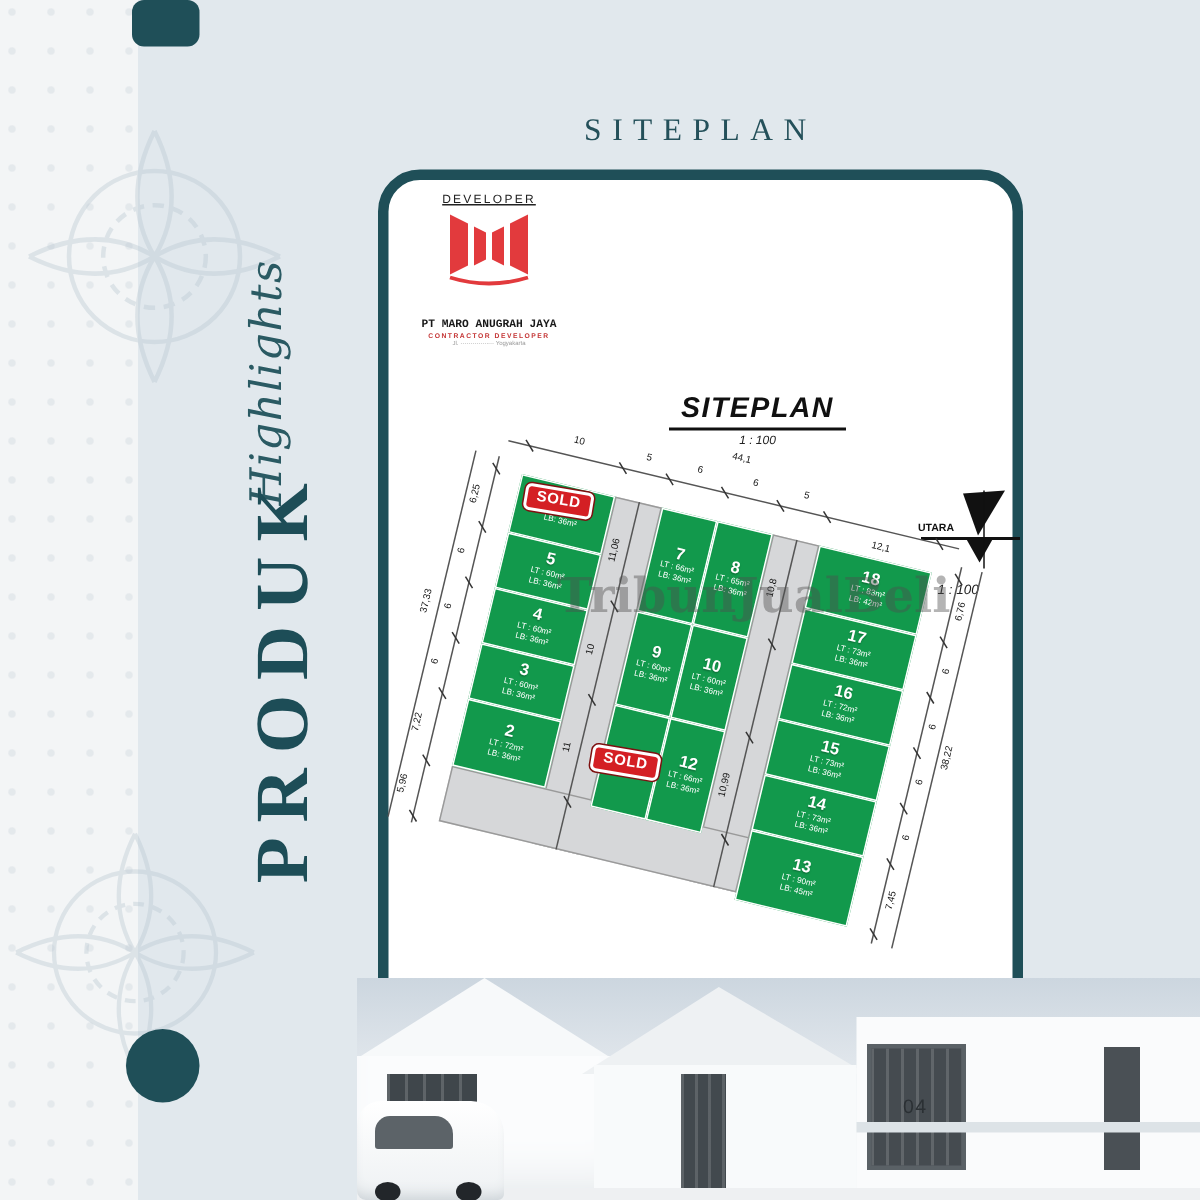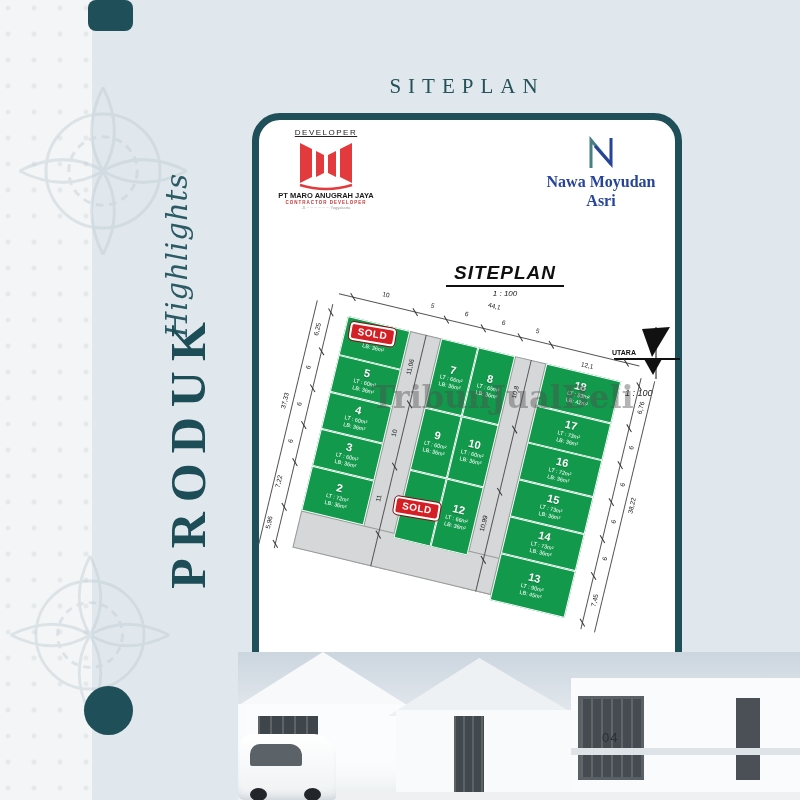--- a/index.html
+++ b/index.html
@@ -20,21 +20,21 @@
     font-family:"Liberation Serif",serif;font-weight:bold;font-size:50px;letter-spacing:10px;color:#1d4d57;
     text-align:center;line-height:75px;z-index:2;}
   .page-title{position:absolute;left:252px;top:74px;width:430px;text-align:center;
     font-family:"Liberation Serif",serif;font-size:21px;letter-spacing:7px;color:#24505a;z-index:2;}
   
   .card{position:absolute;left:252px;top:113px;width:430px;height:568px;background:#fff;
     border:7px solid #1f4f58;border-radius:28px;box-sizing:border-box;z-index:3;}
   .dev{position:absolute;left:6px;top:8px;width:122px;text-align:center;}
   .dev-label{font-size:8px;letter-spacing:1.5px;color:#222;text-decoration:underline;}
   .dev svg{display:block;margin:2px auto 0;}
-  .dev-company{font-size:7.5px;font-weight:bold;color:#191919;font-family:Liberation Sans, sans-serif;}
+  .dev-company{font-size:7.5px;font-weight:bold;color:#191919;font-family:Liberation Mono, monospace;margin-top:22px;}
   .dev-tagline{font-size:4.5px;color:#c43434;letter-spacing:1px;font-weight:bold;}
   .dev-address{font-size:4px;color:#9a9a9a;}
   .brand{position:absolute;right:8px;top:16px;width:132px;text-align:center;}
   .brand svg{display:block;margin:0 auto 2px;}
   .brand-name{font-family:"Liberation Serif",serif;font-size:16px;font-weight:bold;color:#27449a;line-height:1.2;}
   .plan-title{position:absolute;left:171px;top:142px;width:150px;text-align:center;}
   .plan-title-main{font-weight:bold;font-style:italic;font-size:19px;color:#101010;
     border-bottom:2px solid #101010;display:inline-block;padding:0 8px 1px;letter-spacing:1px;}
   .plan-title-scale{font-size:8px;font-style:italic;color:#222;margin-top:2px;}
   .compass{position:absolute;left:353px;top:205px;width:72px;height:56px;}
@@ -127,28 +127,20 @@
         <polygon points="18,12 26,16 26,34 18,38" fill="#e23a3d"></polygon>
         <polygon points="30,16 38,12 38,38 30,34" fill="#e23a3d"></polygon>
         <polygon points="42,10 54,4 54,44 42,38" fill="#e23a3d"></polygon>
         <path d="M2,46 Q28,54 54,46" stroke="#e23a3d" stroke-width="2.5" fill="none"></path>
       </svg>
       <div class="dev-company">PT MARO ANUGRAH JAYA</div>
       <div class="dev-tagline">CONTRACTOR DEVELOPER</div>
       <div class="dev-address">Jl. ················· Yogyakarta</div>
     </div>
 
-    <div class="brand">
-      <svg width="40" height="34" viewBox="0 0 40 34">
-        <polyline points="10,32 10,4 30,28" fill="none" stroke="#4a7f84" stroke-width="3"></polyline>
-        <polyline points="14,10 30,28 30,2" fill="none" stroke="#27449a" stroke-width="3"></polyline>
-      </svg>
-      <div class="brand-name">Nawa Moyudan</div>
-      <div class="brand-name">Asri</div>
-    </div>
 
     <div class="plan-title">
       <span class="plan-title-main">SITEPLAN</span>
       <div class="plan-title-scale">1 : 100</div>
     </div>
 
     <div class="compass">
       <svg width="72" height="56" viewBox="0 0 72 56">
         <line x1="2" y1="34" x2="68" y2="34" stroke="#111" stroke-width="2"></line>
         <polygon points="30,4 58,2 40,32" fill="#111"></polygon>

